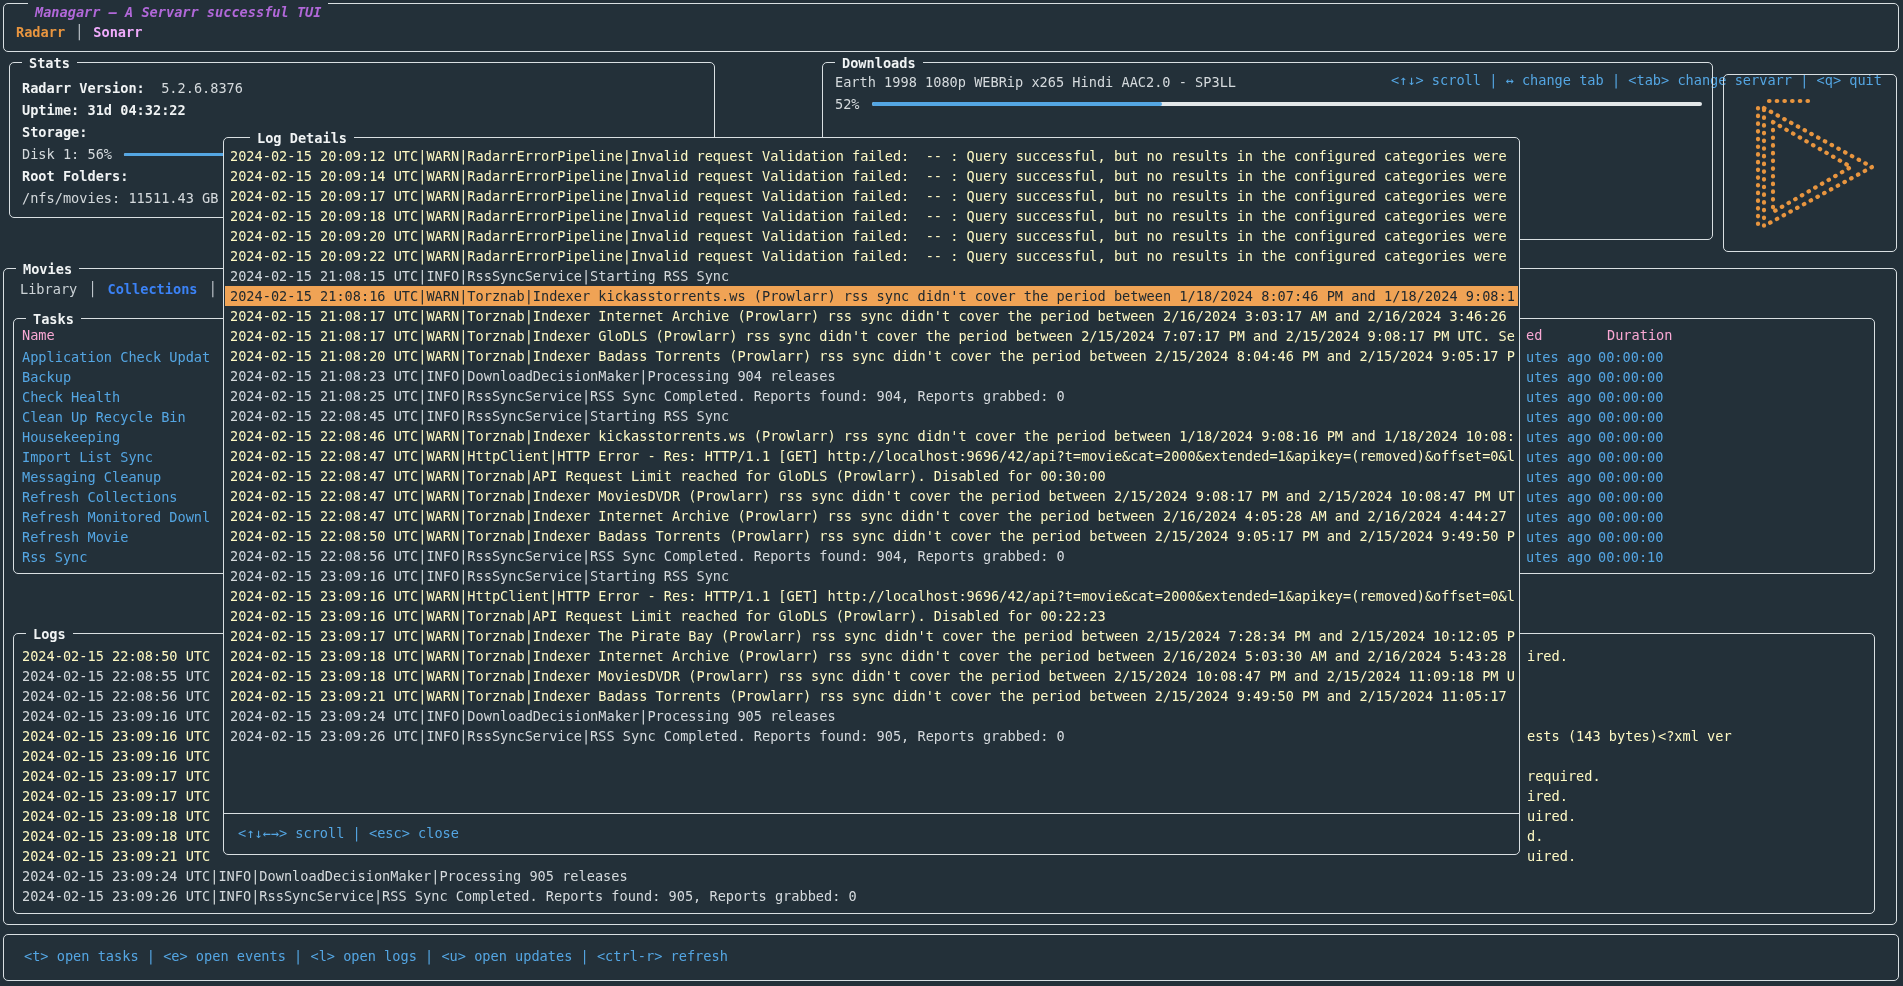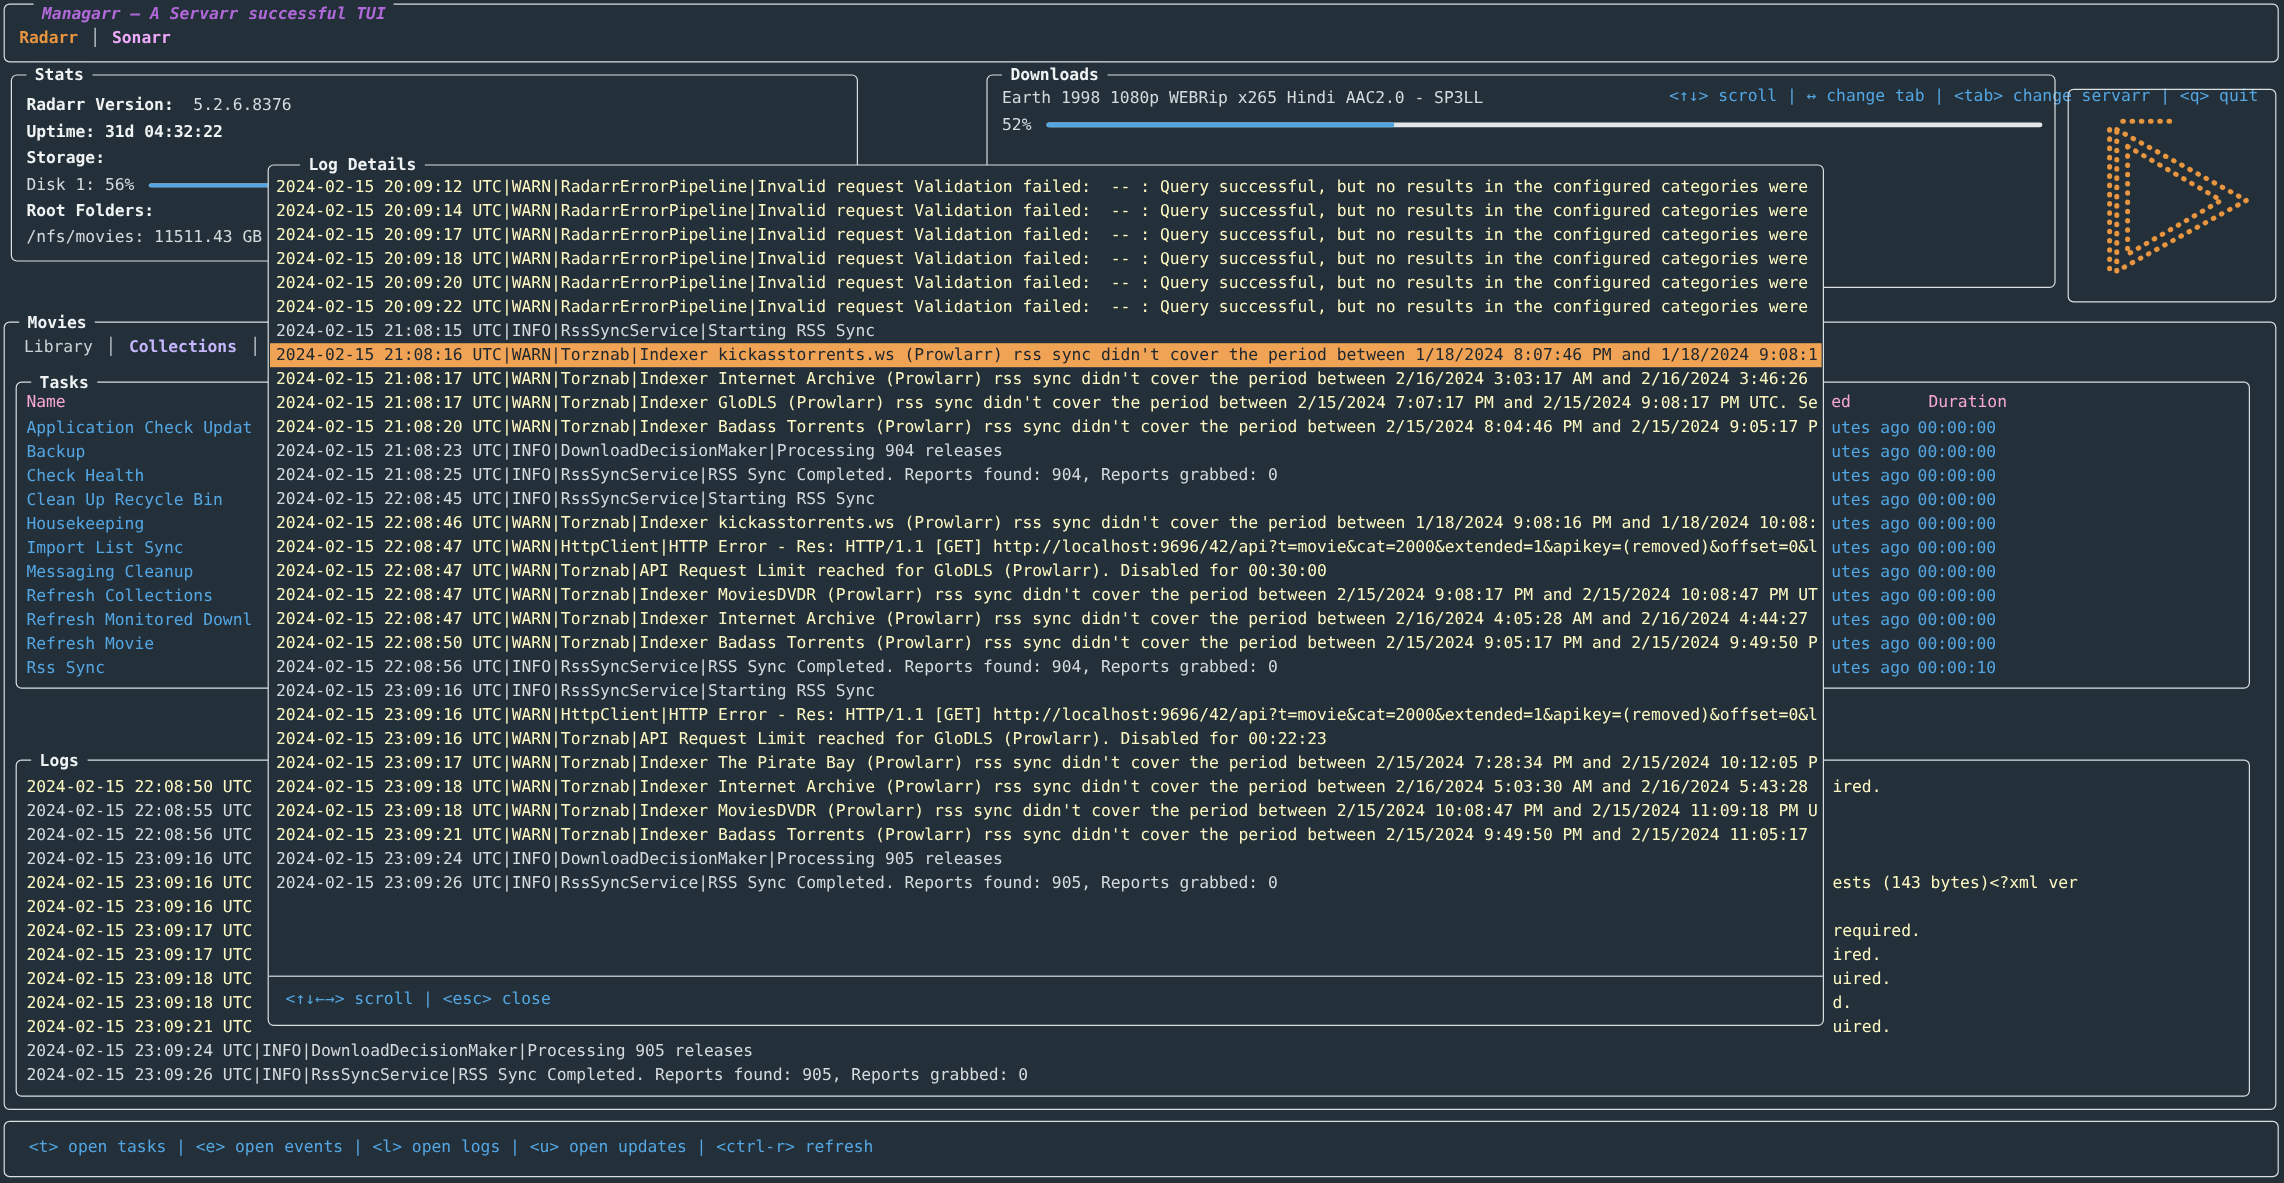--- a/index.html
+++ b/index.html
@@ -47,21 +47,21 @@
   #dl-bar { flex:1; height:4px; margin-left:12px; background:#e3e7e9; border-radius:2px; position:relative; align-self:center; }
   #dl-fill { position:absolute; left:0; top:0; bottom:0; background:#54a6e3; border-radius:2px; }
 
   
   #logo-box { left:1723px; top:74px; width:174px; height:178px; }
 
   
   #movies { left:3px; top:268px; width:1894px; height:657px; }
   #movies-tabs { position:absolute; left:16px; top:12px; white-space:pre; }
   #movies-tabs .mtab { color:#ccd3d7; }
-  #movies-tabs .mtab.active { font-weight:bold; color:#c4b5fd; }
+  #movies-tabs .mtab.active { font-weight:bold; color:#3b82f6; }
   #movies-tabs .tabsep { color:#c3cad0; padding:0 11px; }
 
   
   #tasks { left:13px; top:318px; width:1862px; height:256px; }
   .colhead { position:absolute; top:8px; font-weight:normal; color:#f9a8d4; white-space:pre; }
   #tasks-rows { position:absolute; left:8px; top:28px; right:2px; bottom:2px; }
   .trow { position:relative; height:20px; line-height:20px; white-space:pre; overflow:hidden; }
   .tfrag { position:absolute; top:0; white-space:pre; }
 
   

